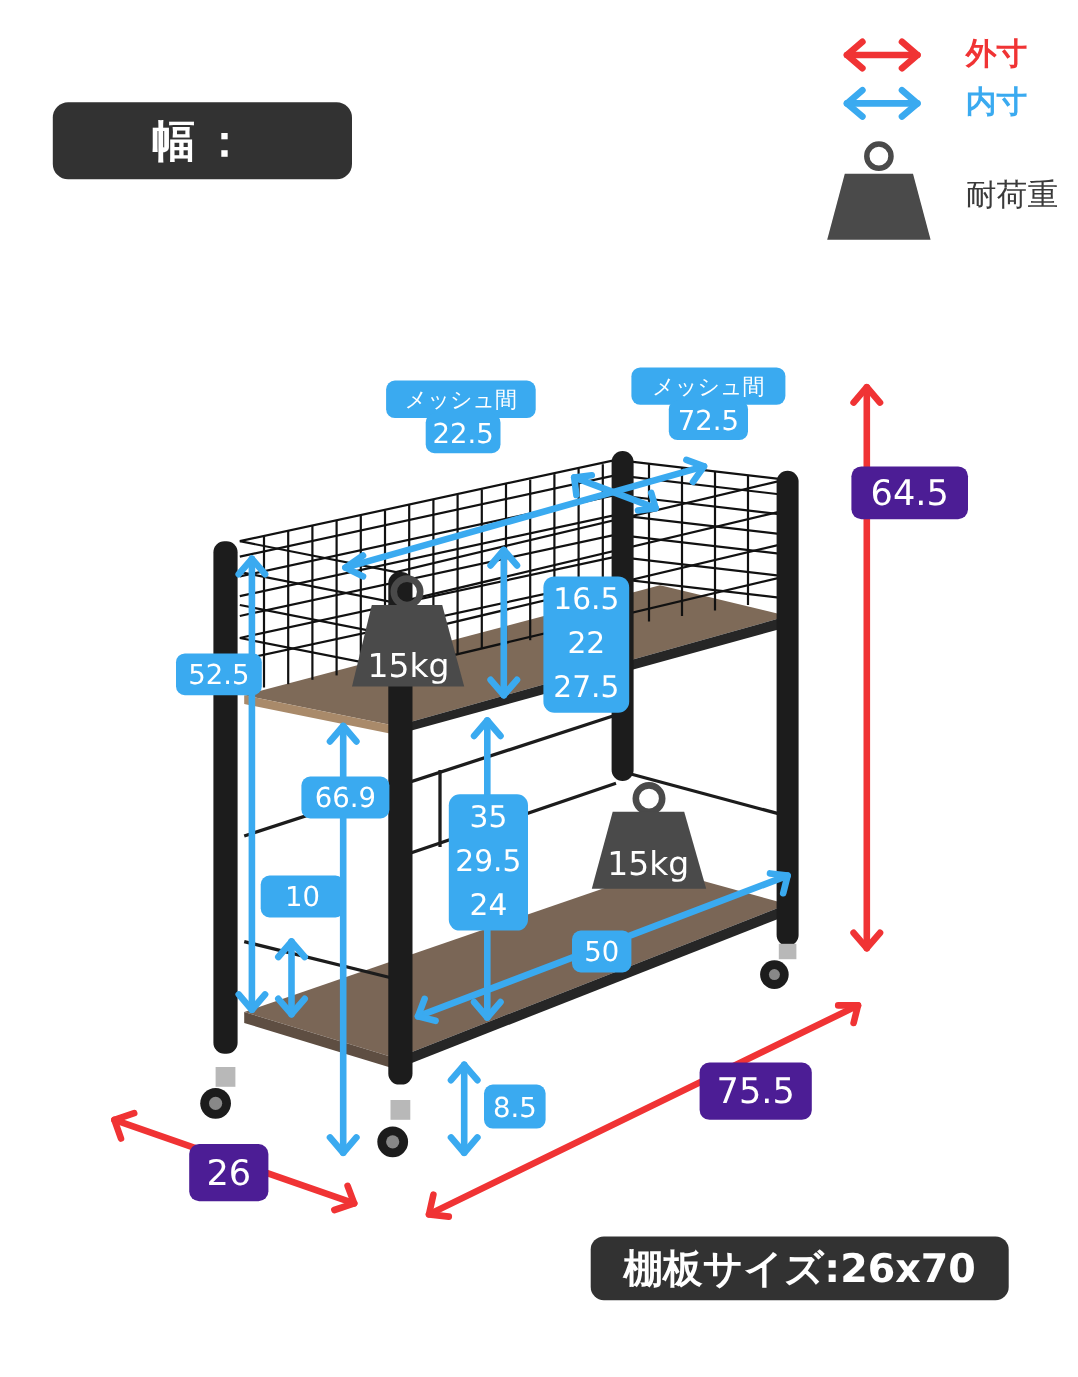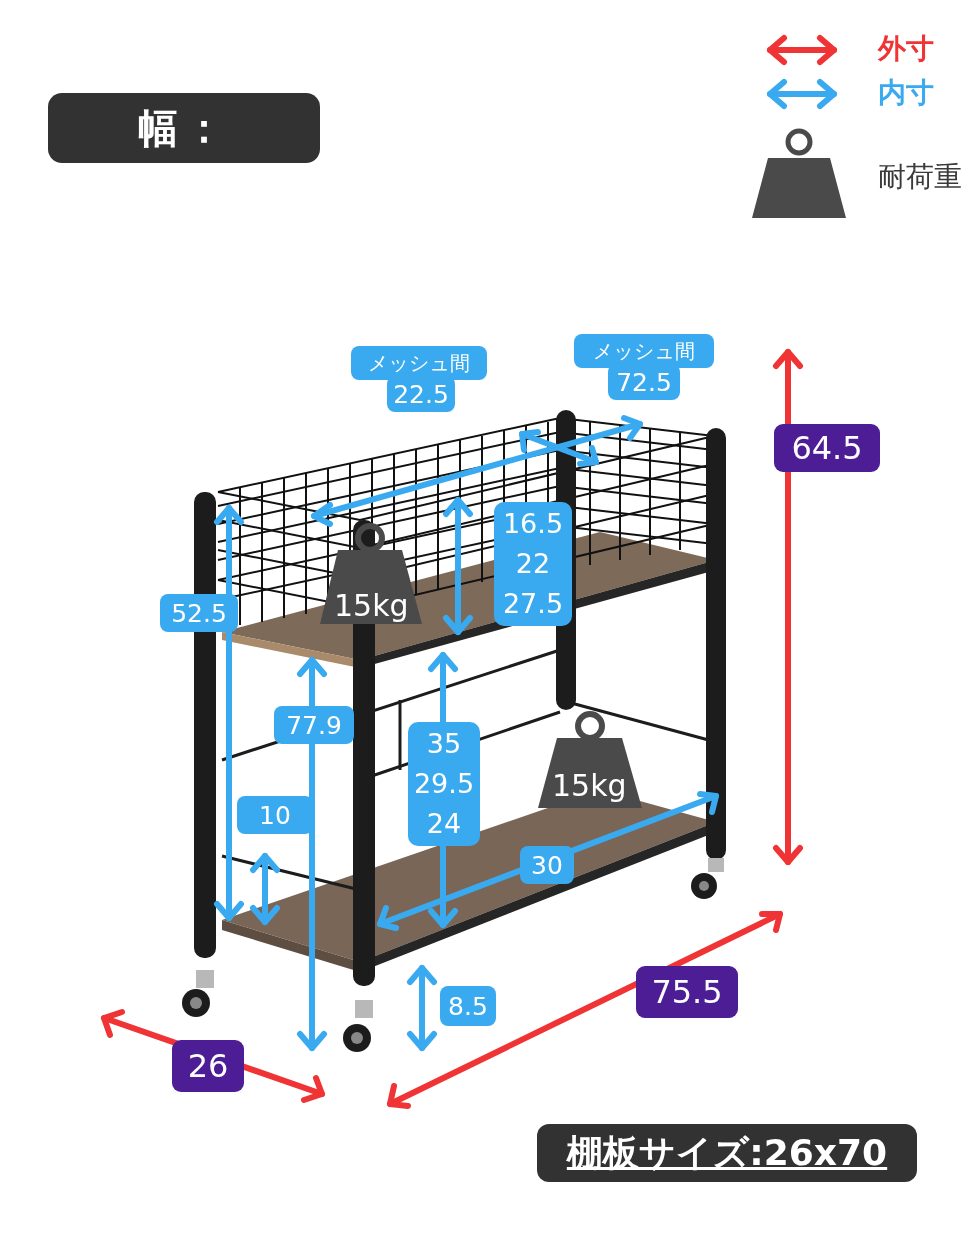--- a/index.html
+++ b/index.html
@@ -184,36 +184,36 @@
 <div>
   <div class="blue-tag" style="left:351px;top:346px;width:136px;height:34px;font-size:20px;">メッシュ間</div>
   <div class="blue-tag" style="left:387px;top:376px;width:68px;height:36px;">22.5</div>
 </div>
 <div>
   <div class="blue-tag" style="left:574px;top:334px;width:140px;height:34px;font-size:20px;">メッシュ間</div>
   <div class="blue-tag" style="left:608px;top:364px;width:72px;height:36px;">72.5</div>
 </div>
 
 <div class="blue-tag" style="left:160px;top:594px;width:78px;height:38px;">52.5</div>
-<div class="blue-tag" style="left:274px;top:706px;width:80px;height:38px;">77.9</div>
+<div class="blue-tag" style="left:274px;top:706px;width:80px;height:38px;">66.9</div>
 <div class="blue-tag" style="left:237px;top:796px;width:76px;height:38px;">10</div>
-<div class="blue-tag" style="left:520px;top:846px;width:54px;height:38px;">30</div>
+<div class="blue-tag" style="left:520px;top:846px;width:54px;height:38px;">50</div>
 <div class="blue-tag" style="left:440px;top:986px;width:56px;height:40px;">8.5</div>
 
-<div class="stack" style="left:494px;top:502px;width:78px;height:124px;">
+<div class="stack" style="left:494px;top:524px;width:78px;height:124px;">
   <span>16.5</span>
   <span>22</span>
   <span>27.5</span>
 </div>
 
 <div class="stack" style="left:408px;top:722px;width:72px;height:124px;">
   <span>35</span>
   <span>29.5</span>
   <span>24</span>
 </div>
 
 <div class="red-tag" style="left:774px;top:424px;width:106px;height:48px;">64.5</div>
 <div class="red-tag" style="left:172px;top:1040px;width:72px;height:52px;">26</div>
 <div class="red-tag" style="left:588px;top:966px;width:102px;height:52px;margin-left:48px;">75.5</div>
 
-<div class="dark-pill" style="left:537px;top:1124px;width:380px;height:58px;font-size:36px;border-radius:12px;text-decoration:underline;">
+<div class="dark-pill" style="left:537px;top:1124px;width:380px;height:58px;font-size:36px;border-radius:12px;">
   <span>棚板サイズ:26x70</span>
 </div>
 
 </body></html>

